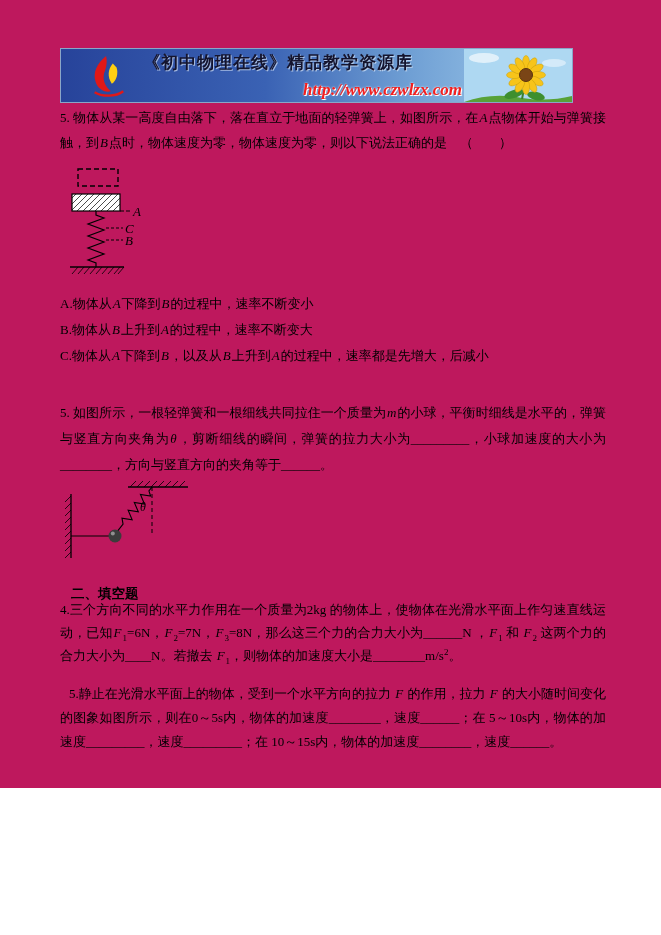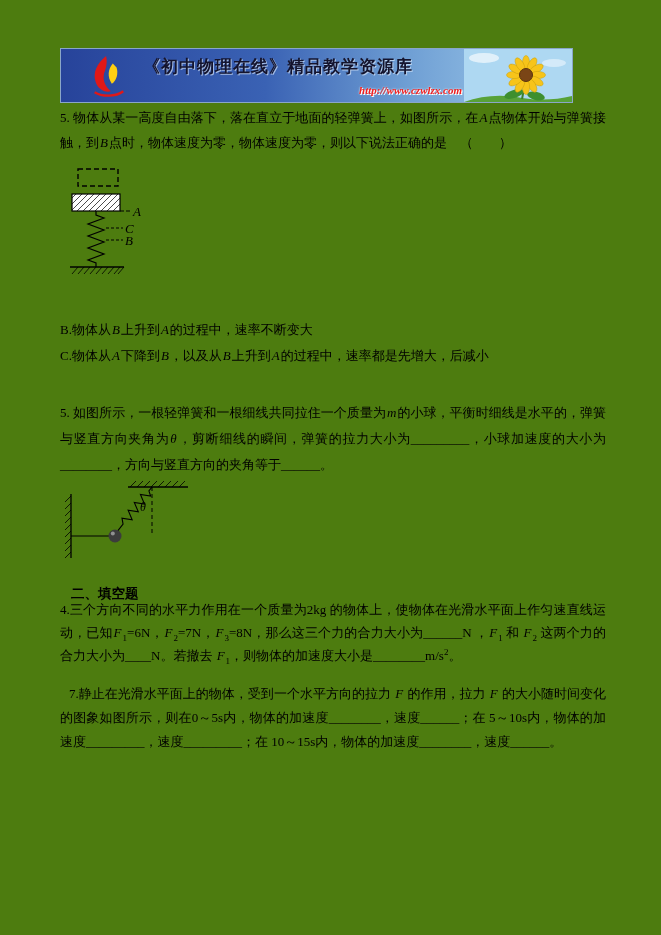--- a/index.html
+++ b/index.html
@@ -1,27 +1,27 @@
 <!DOCTYPE html>
 <html><head>
 <meta charset="utf-8">
 <style>
   html,body{margin:0;padding:0;}
   body{width:661px;height:935px;background:#ffffff;font-family:"Liberation Serif",serif;color:#000;}
-  .page{position:relative;width:661px;height:935px;background:#4d7c0f;overflow:hidden;}
+  .page{position:relative;width:661px;height:788px;background:#be185d;overflow:hidden;}
 
   
   .banner{position:absolute;left:60px;top:48px;width:511px;height:53px;display:flex;align-items:center;
           background:linear-gradient(90deg,#27439a 0%,#3a62b4 40%,#6f9fd4 68%,#a7d1ee 100%);
           border:1px solid #8aa6c8;overflow:hidden;}
   .logo{width:42px;height:46px;margin-left:26px;flex:0 0 auto;}
   .banner-text{flex:1;display:flex;flex-direction:column;justify-content:center;padding-left:14px;min-width:0;}
   .banner-title{font-size:17px;font-weight:bold;color:#14142e;letter-spacing:1px;white-space:nowrap;
                 text-shadow:1px 1px 0 rgba(225,238,255,.65);}
-  .banner-url{font-size:11px;font-weight:bold;font-style:italic;color:#f21f1f;align-self:flex-end;
+  .banner-url{font-size:17px;font-weight:bold;font-style:italic;color:#f21f1f;align-self:flex-end;
               margin:6px 2px 0 0;text-shadow:1px 1px 0 #ffffff,0 0 2px #ffffff;cursor:pointer;white-space:nowrap;}
   .banner-art{position:relative;width:108px;height:53px;flex:0 0 auto;}
   .banner-art svg{position:absolute;left:0;top:0;}
 
   
   .txt{position:absolute;left:60px;width:546px;font-size:13px;line-height:25px;text-align:justify;margin:0;}
   .txt.lh26{line-height:26px;}
   .opt{position:absolute;left:60px;width:546px;margin:0;font-size:13px;line-height:26px;}
   .sec-title{position:absolute;left:60px;margin:11px;font-size:13.5px;font-weight:bold;line-height:20px;}
   i{font-style:italic;padding:0 1px;}
@@ -119,20 +119,21 @@
           <line x1="26" y1="100" x2="20" y2="107"></line>
         <line x1="32" y1="100" x2="26" y2="107"></line>
           <line x1="38" y1="100" x2="32" y2="107"></line>
         <line x1="44" y1="100" x2="38" y2="107"></line>
           <line x1="50" y1="100" x2="44" y2="107"></line>
         <line x1="54" y1="100" x2="48" y2="107"></line>
       </g>
     </g>
   </svg>
 
+  <p class="opt" style="top:291px"><span>A.物体从</span><i>A</i><span>下降到</span><i>B</i><span>的过程中，速率不断变小</span></p>
   <p class="opt" style="top:343px"><span>C.物体从</span><i>A</i><span>下降到</span><i>B</i><span>，以及从</span><i>B</i><span>上升到</span><i>A</i><span>的过程中，速率都是先增大，后减小</span></p>
   <p class="opt" style="top:317px"><span>B.物体从</span><i>B</i><span>上升到</span><i>A</i><span>的过程中，速率不断变大</span></p>
 
   <p class="txt lh26" style="top:400px"><span>5. 如图所示，一根轻弹簧和一根细线共同拉住一个质量为</span><i>m</i><span>的小球，平衡时细线是水平的，弹簧与竖直方向夹角为</span><i>θ</i><span>，剪断细线的瞬间，弹簧的拉力大小为_________，小球加速度的大小为________，方向与竖直方向的夹角等于______。</span></p>
 
   <svg class="fig" style="left:62px;top:478px" width="135" height="92" viewBox="0 0 135 92">
     <g>
       <line x1="66" y1="9" x2="126" y2="9" stroke-width="1.3"></line>
       <g stroke-width="0.8">
         <line x1="68" y1="9" x2="74" y2="3"></line>
@@ -166,15 +167,15 @@
     <g>
       <circle cx="53" cy="58" r="6.5" fill="#3c3c3c" stroke-width="0.8"></circle>
       <circle cx="50.8" cy="55.6" r="2" fill="#a0a0a0" stroke="none" opacity="0.85"></circle>
     </g>
   </svg>
 
   <h3 class="sec-title" style="top:573px">二、填空题</h3>
 
   <p class="txt fill" style="top:598px"><span>4.三个方向不同的水平力作用在一个质量为2kg 的物体上，使物体在光滑水平面上作匀速直线运动，已知</span><i>F</i><sub>1</sub><span>=6N，</span><i>F</i><sub>2</sub><span>=7N，</span><i>F</i><sub>3</sub><span>=8N，那么这三个力的合力大小为______N ，</span><i>F</i><sub>1</sub><span> 和 </span><i>F</i><sub>2</sub><span> 这两个力的合力大小为____N。若撤去 </span><i>F</i><sub>1</sub><span>，则物体的加速度大小是________m/s</span><sup>2</sup><span>。</span></p>
 
-  <p class="txt fill2" style="top:682px"><span>7.静止在光滑水平面上的物体，受到一个水平方向的拉力 </span><i>F</i><span> 的作用，拉力 </span><i>F</i><span> 的大小随时间变化的图象如图所示，则在0～5s内，物体的加速度________，速度______；在 5～10s内，物体的加速度_________，速度_________；在 10～15s内，物体的加速度________，速度______。</span></p>
+  <p class="txt fill2" style="top:682px"><span>5.静止在光滑水平面上的物体，受到一个水平方向的拉力 </span><i>F</i><span> 的作用，拉力 </span><i>F</i><span> 的大小随时间变化的图象如图所示，则在0～5s内，物体的加速度________，速度______；在 5～10s内，物体的加速度_________，速度_________；在 10～15s内，物体的加速度________，速度______。</span></p>
 
 </div>
 
 </body></html>

